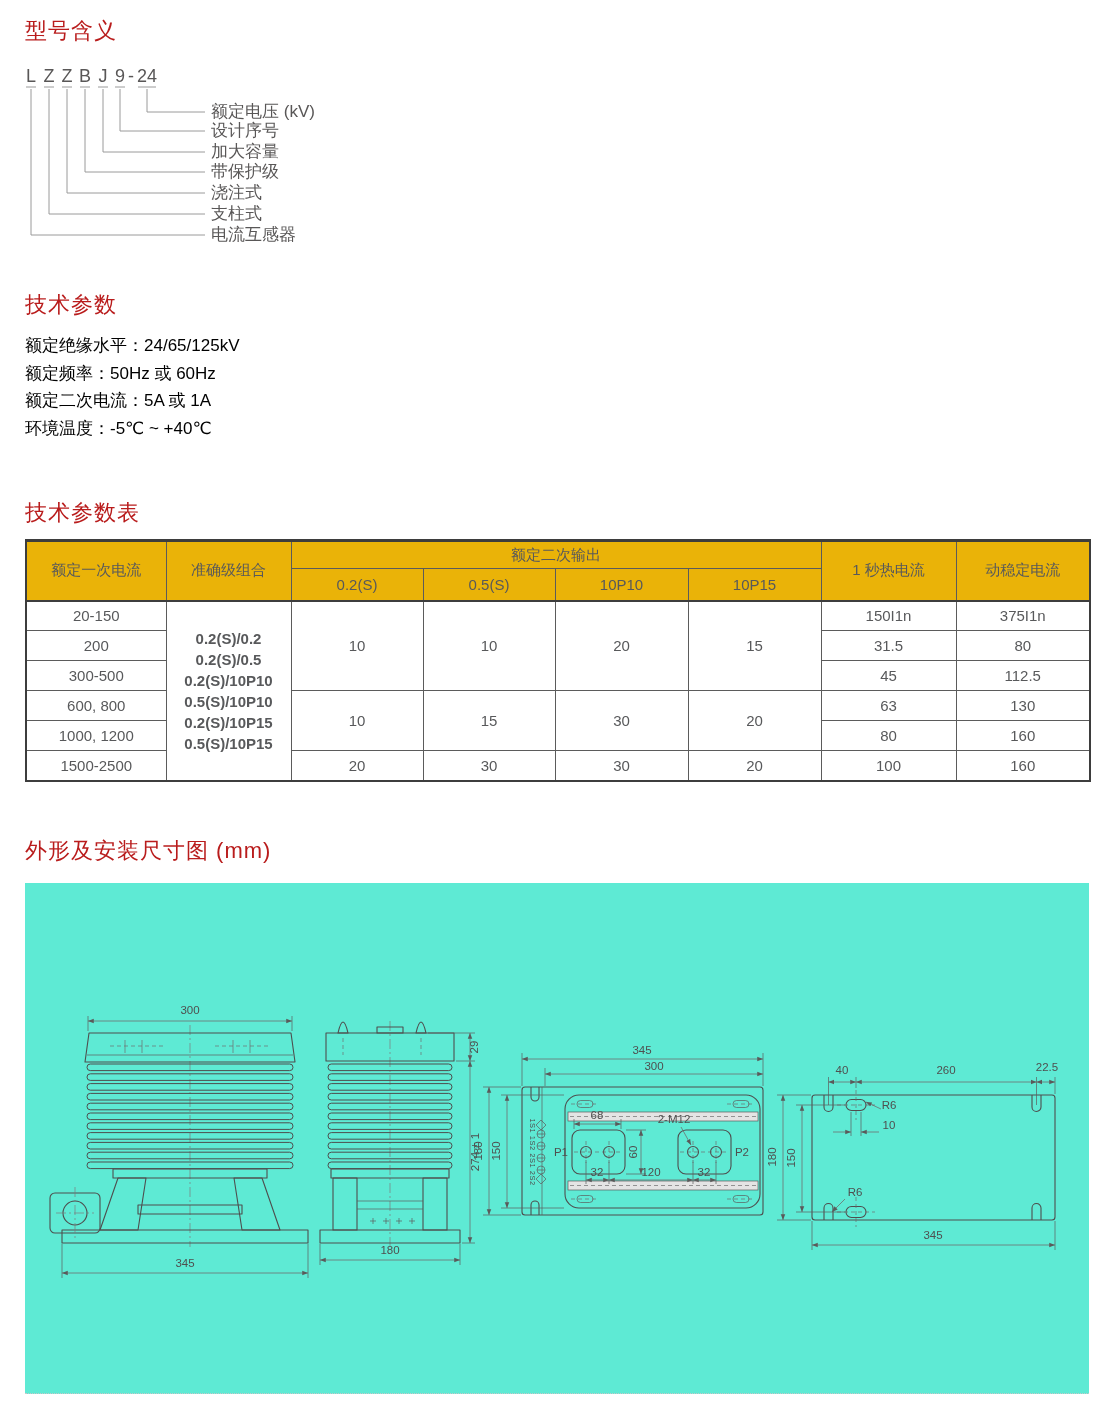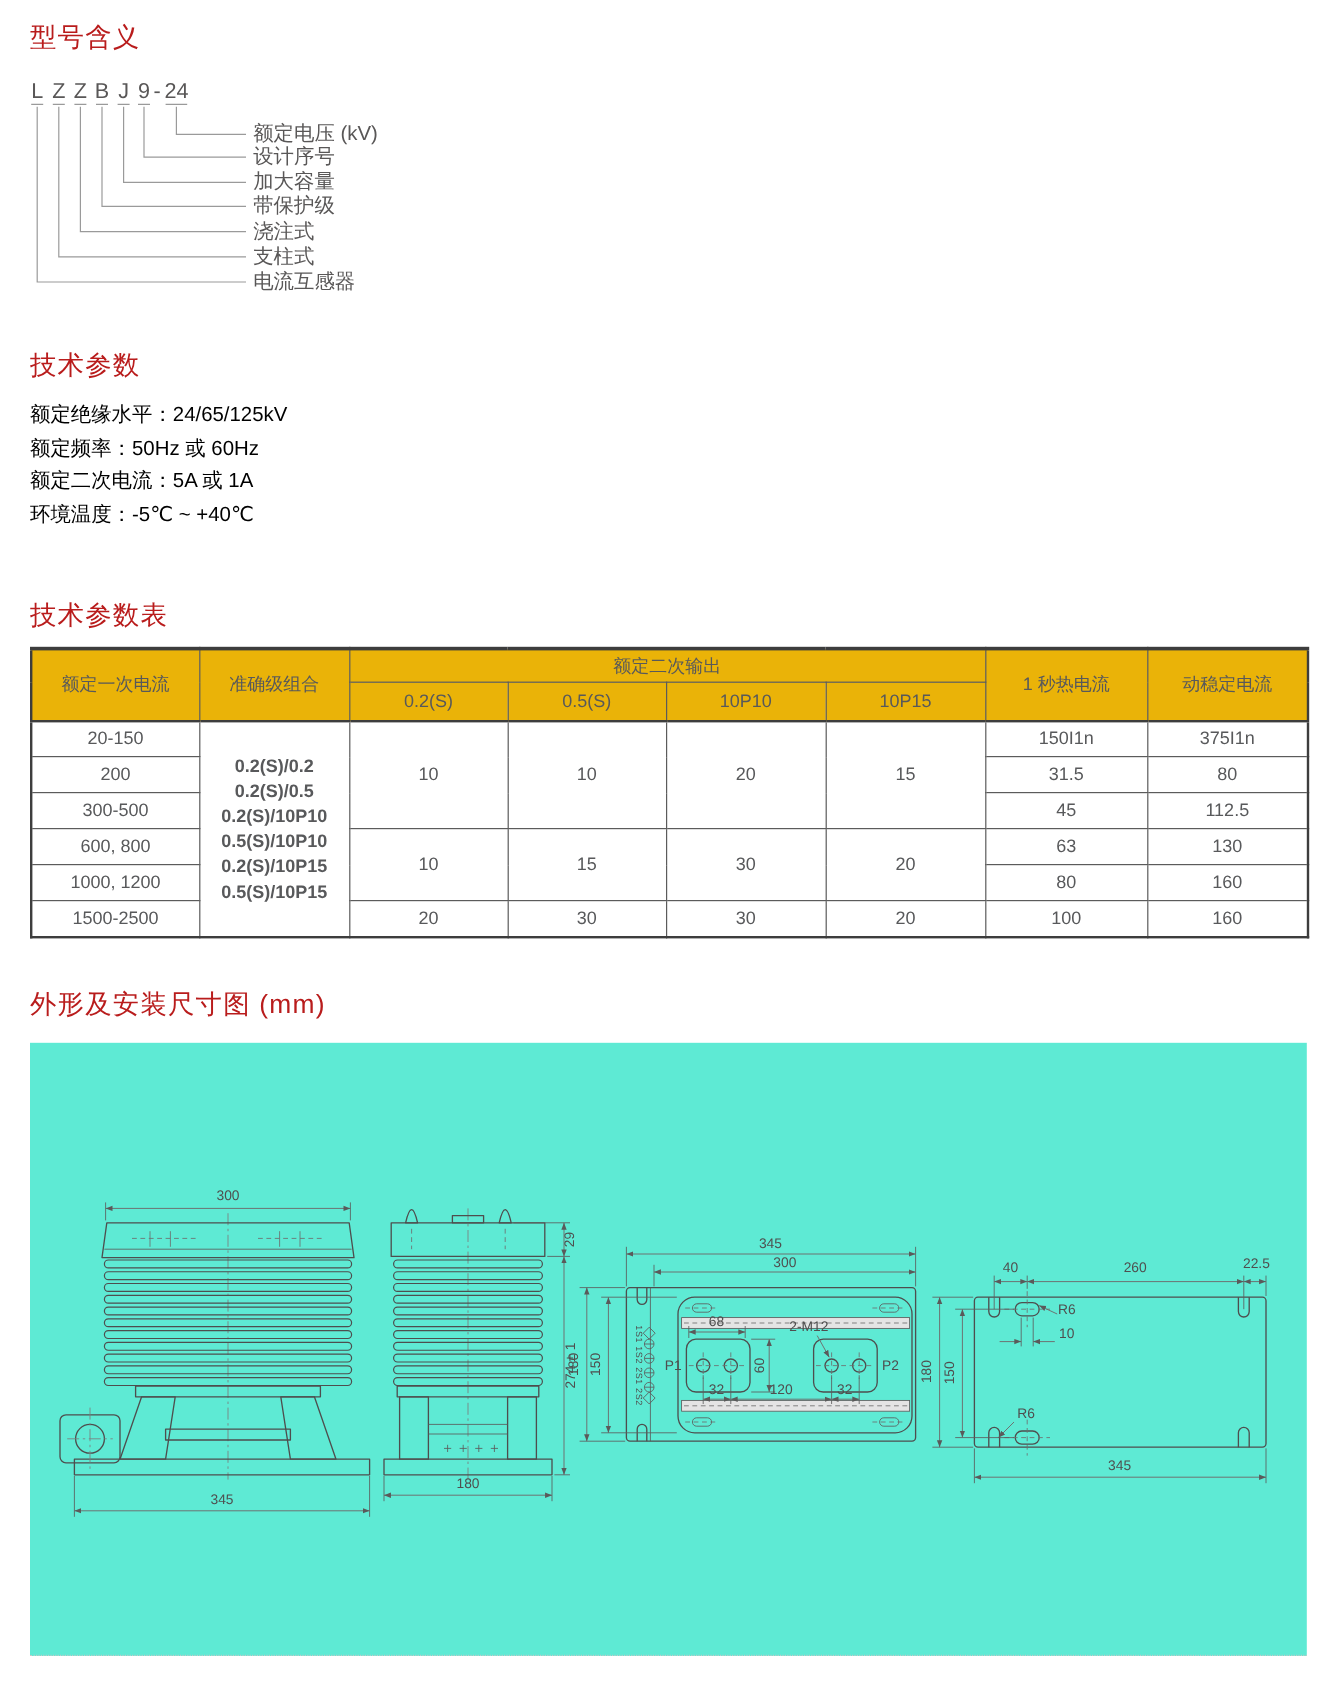--- a/index.html
+++ b/index.html
@@ -27,21 +27,21 @@
     border:1px solid #5b5b5b;font-weight:400;text-align:center;
     padding:0;vertical-align:middle;
   }
   table.spec thead th{background:#eab308;}
   table.spec .hb{border-bottom:2px solid #3d3d3d;}
   table.spec tr.group-row{height:28px;}
   table.spec tr.sub-row{height:32px;}
   table.spec tbody tr{height:30px;}
   td.primary{text-align:left;padding-left:18px;}
   td.accuracy div{line-height:21px;font-weight:bold;}
-  #drawings-title{margin-top:40px;}
+  #drawings-title{margin-top:54px;}
   .panel{
     margin-top:17px;width:1064px;height:511px;background:#5eead4;
     border-bottom:1px dotted #c9c9c9;box-sizing:border-box;
   }
   
   svg text{font-family:"Liberation Sans","DejaVu Sans",sans-serif;}
   .ol{fill:none;stroke:#4e4e4e;stroke-width:1.1;stroke-linejoin:round;}
   .th{fill:none;stroke:#5c5c5c;stroke-width:0.7;}
   .dim{fill:none;stroke:#6e6e6e;stroke-width:0.8;}
   .cl{fill:none;stroke:#7d7d7d;stroke-width:0.7;stroke-dasharray:10 3 2 3;}

